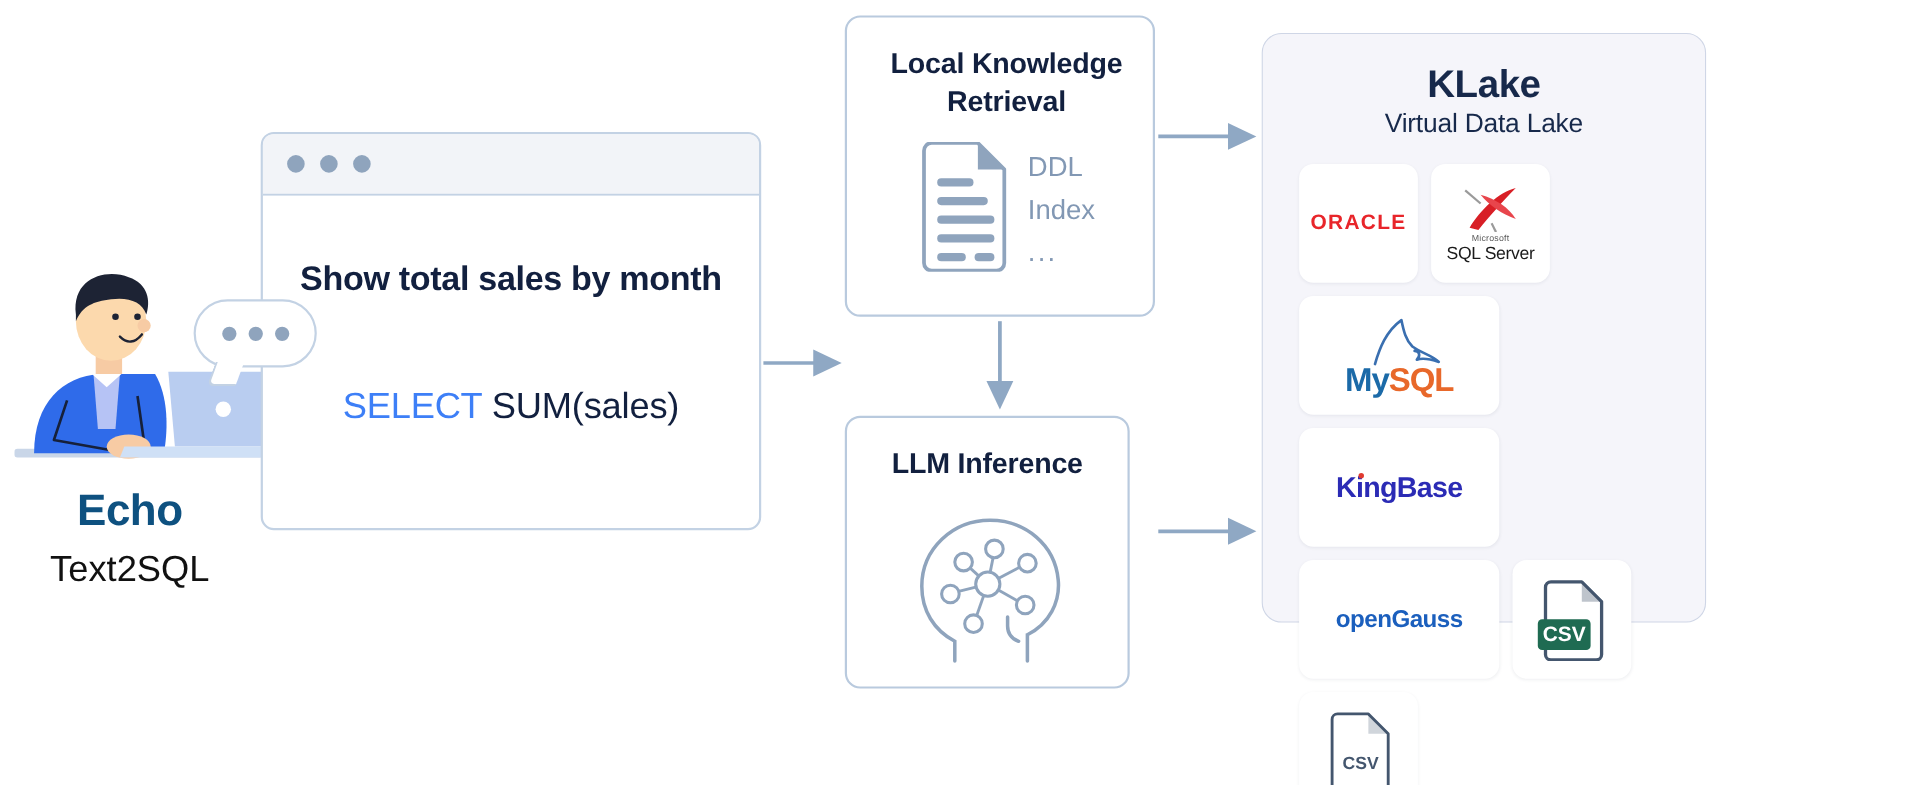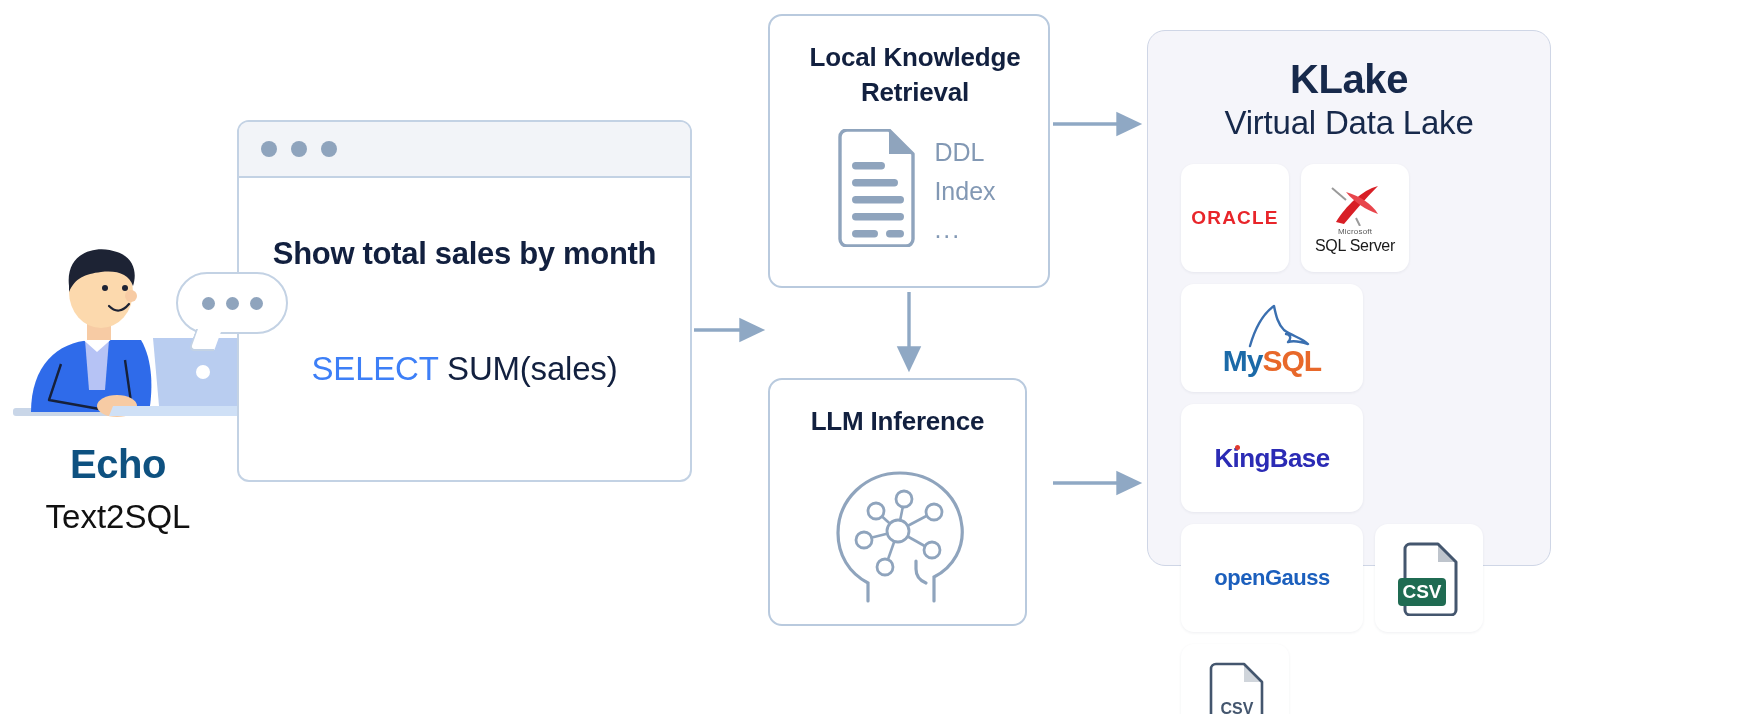--- a/index.html
+++ b/index.html
@@ -78,25 +78,25 @@
 
   
   #brain-wrap { display: flex; justify-content: center; margin-top: 16px; }
 
   
   #klake {
     position: absolute; left: 1147px; top: 30px; width: 404px; height: 536px;
     background: #f5f5fa; border: 1.6px solid #cfd6e6; border-radius: 18px;
   }
   #klake-title {
-    text-align: center; font-size: 40px; font-weight: 700; color: #17294b;
+    text-align: center; font-size: 35px; font-weight: 700; color: #17294b;
     padding-top: 26px; letter-spacing: -0.4px;
   }
   #klake-sub {
-    text-align: center; font-size: 33px; font-weight: 400; color: #17294b;
+    text-align: center; font-size: 24px; font-weight: 400; color: #17294b;
     margin-top: 2px; letter-spacing: -0.2px;
   }
   #tile-grid {
     display: flex; flex-wrap: wrap; gap: 12px; padding: 22px 33px 0 33px;
   }
   .tile {
     background: #ffffff; border-radius: 13px; height: 108px;
     display: flex; align-items: center; justify-content: center;
     box-shadow: 0 1px 3px rgba(30,40,70,0.07);
   }

